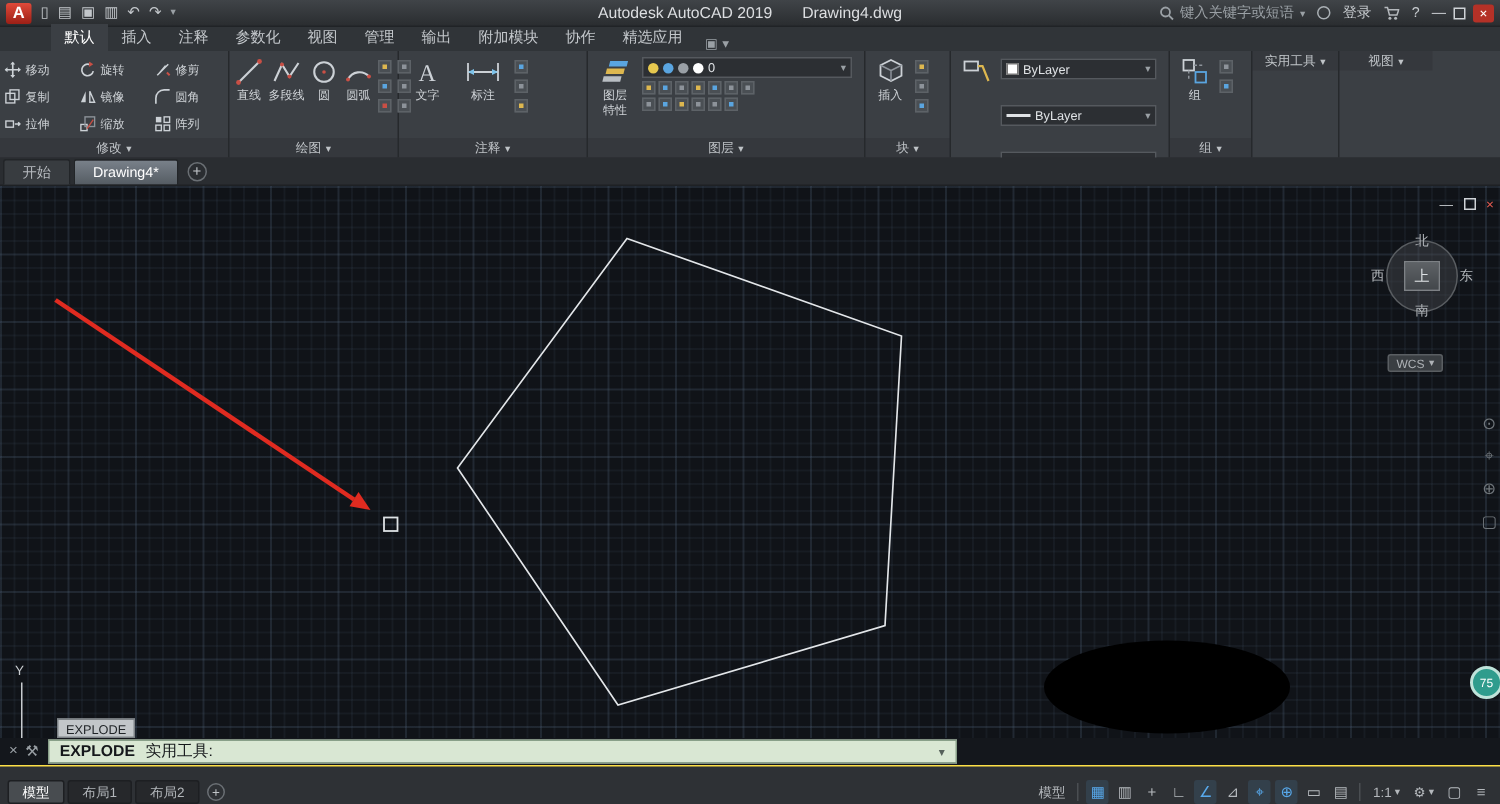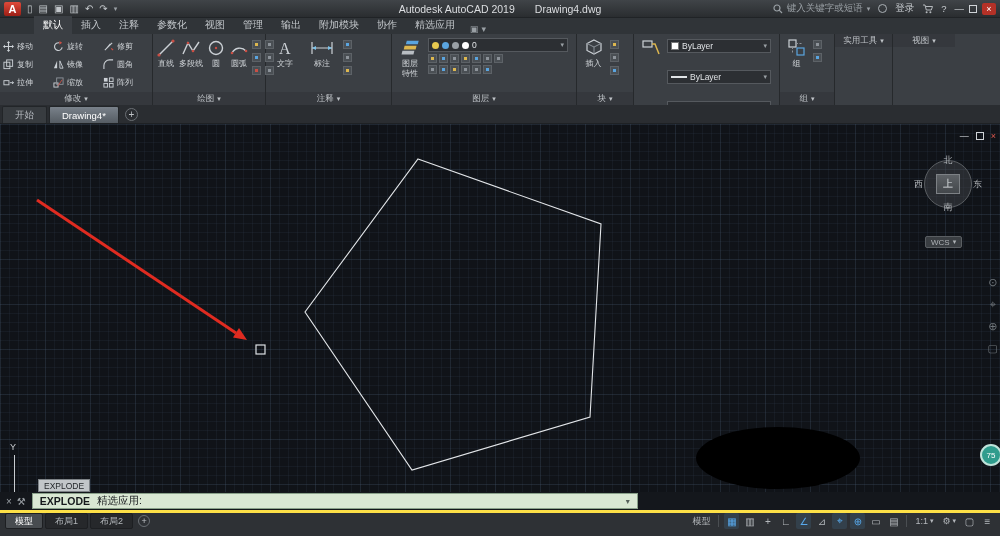--- a/index.html
+++ b/index.html
@@ -86,21 +86,21 @@
 
   
   .cmdtip{position:absolute;top:479px;left:38px;height:13px;background:#c2c6c9;border:1px solid #7d8286;color:#1f2326;font-size:8.5px;display:flex;align-items:center;padding:0 5px;z-index:3}
   .cmdrow{position:absolute;top:492px;left:0;width:100%;height:18px;background:#14171c;display:flex;align-items:center;z-index:2}
   .cmdicons{display:flex;gap:5px;padding:0 6px;color:#9aa0a5;font-size:10px}
   .cmdbar{width:606px;height:16px;background:#d9e7d3;border:1px solid #89a089;display:flex;align-items:center;padding:0 7px;gap:7px;color:#15181b;font-size:10.5px}
   .cmdbar .cmdword{font-weight:bold}
   .cmdbar .caret-end{margin-left:auto;color:#55605a;font-size:8px}
 
   
-  .bottombar{position:absolute;top:510px;left:0;width:100%;height:26px;background:#2e3135;display:flex;align-items:flex-start;padding:0 5px;border-top:3px solid #fde047}
+  .bottombar{position:absolute;top:510px;left:0;width:100%;height:26px;background:#2e3135;display:flex;align-items:flex-end;padding:0 5px;border-top:1px solid #fde047}
   .ltabs{display:flex;align-items:center;gap:2px}
   .ltab{padding:0 9px;height:16px;display:flex;align-items:center;font-size:9px;background:#26282b;color:#b2b6ba;border:1px solid #1d1f22;border-radius:2px}
   .ltab.active{background:#484c50;color:#fff}
   .ltab-add{width:12px;height:12px;border-radius:50%;border:1px solid #6a6f74;color:#c0c4c8;display:flex;align-items:center;justify-content:center;margin-left:3px;font-size:9px}
   .statusicons{margin-left:auto;display:flex;align-items:center;gap:3px;font-size:10px;color:#b4b8bc}
   .sic{min-width:15px;height:16px;display:flex;align-items:center;justify-content:center;border-radius:2px;padding:0 1px}
   .sic.active{color:#58a9ec;background:rgba(88,169,236,.12)}
   .stext{font-size:9px;display:flex;align-items:center;gap:2px;padding:0 3px}
   .ssep{width:1px;height:12px;background:#4a4e52;margin:0 2px}
 
@@ -515,21 +515,21 @@
   <div class="cmdtip">
       <span>EXPLODE</span>
     </div>
   <div class="cmdrow">
     <div class="cmdicons">
       <span>×</span>
       <span>⚒</span>
     </div>
     <div class="cmdbar">
       <span class="cmdword">EXPLODE</span>
-      <span>精选应用:</span>
+      <span>实用工具:</span>
       <span class="caret-end">▾</span>
     </div>
   </div>
 
   <div class="bottombar">
     <div class="ltabs">
       <span class="ltab active">模型</span>
       <span class="ltab">布局1</span>
       <span class="ltab">布局2</span>
       <span class="ltab-add">+</span>

